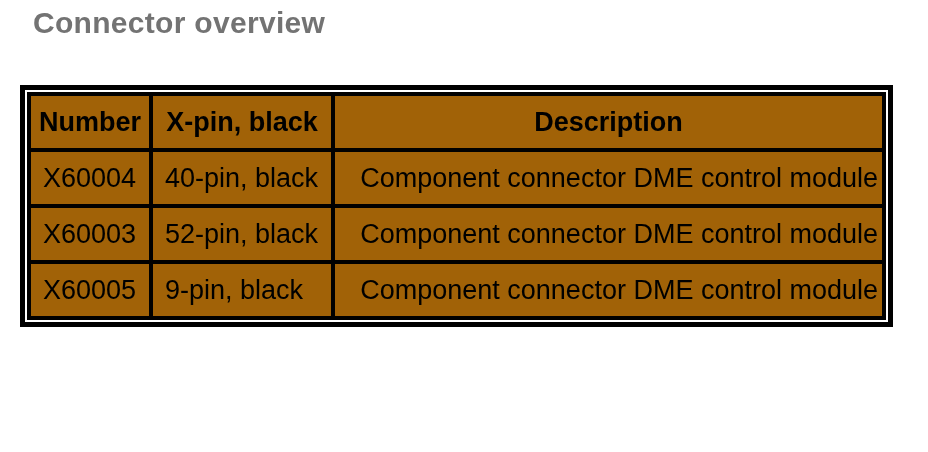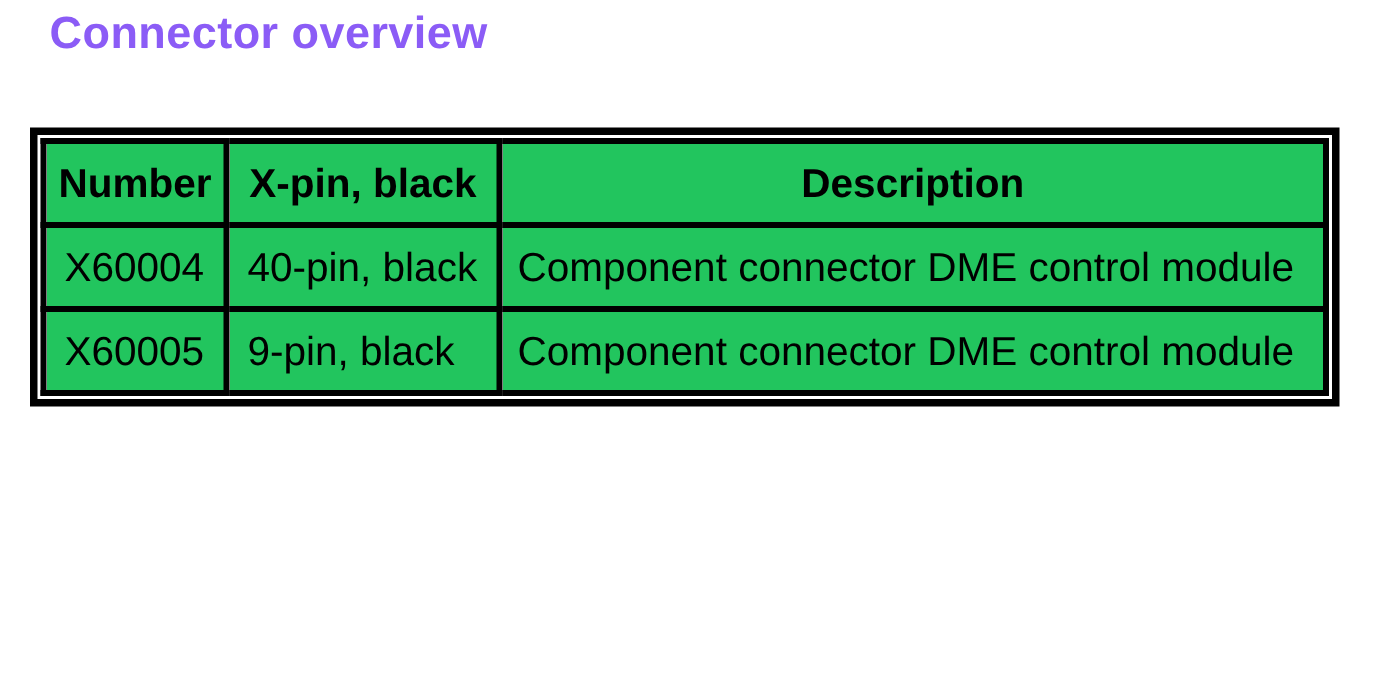--- a/index.html
+++ b/index.html
@@ -16,21 +16,21 @@
     overflow: hidden;
   }
   .page-title {
     position: absolute;
     left: 33px;
     top: 6px;
     margin: 0;
     font-size: 30px;
     font-weight: bold;
     letter-spacing: 0.3px;
-    color: #8b5cf6;
+    color: #737373;
   }
   .table-frame {
     position: absolute;
     left: 20px;
     top: 85px;
     width: 873px;
     box-sizing: border-box;
     border: 5px solid #000000;
     padding: 2px;
     background: #ffffff;
@@ -41,35 +41,36 @@
     table-layout: fixed;
   }
   .connector-table th,
   .connector-table td {
     border: 4px solid #000000;
     height: 52px;
     font-size: 27px;
     vertical-align: middle;
     white-space: nowrap;
     overflow: hidden;
-    background: #22c55e;
+    background: #a16207;
     color: #000000;
   }
   .connector-table th {
     font-weight: bold;
     text-align: center;
     padding: 0 4px;
   }
   .connector-table td {
     font-weight: normal;
     text-align: left;
     padding: 0 4px 0 12px;
   }
   td.cell-desc {
     padding-left: 10px;
+    text-align: right;
   }
   col.col-number { width: 122px; }
   col.col-pin    { width: 182px; }
   col.col-desc   { width: auto;  }
 </style>
 </head>
 <body style="background: rgb(255, 255, 255); color: rgb(0, 0, 0);">
 
 <h1 class="page-title">Connector overview</h1>
 
@@ -87,19 +88,24 @@
         <th>Description</th>
       </tr>
     </thead>
     <tbody>
       <tr>
         <td class="cell-number">X60004</td>
         <td class="cell-pin">40-pin, black</td>
         <td class="cell-desc">Component connector DME control module</td>
       </tr>
       <tr>
+        <td class="cell-number">X60003</td>
+        <td class="cell-pin">52-pin, black</td>
+        <td class="cell-desc">Component connector DME control module</td>
+      </tr>
+      <tr>
         <td class="cell-number">X60005</td>
         <td class="cell-pin">9-pin, black</td>
         <td class="cell-desc">Component connector DME control module</td>
       </tr>
     </tbody>
   </table>
 </div>
 
 </body></html>

